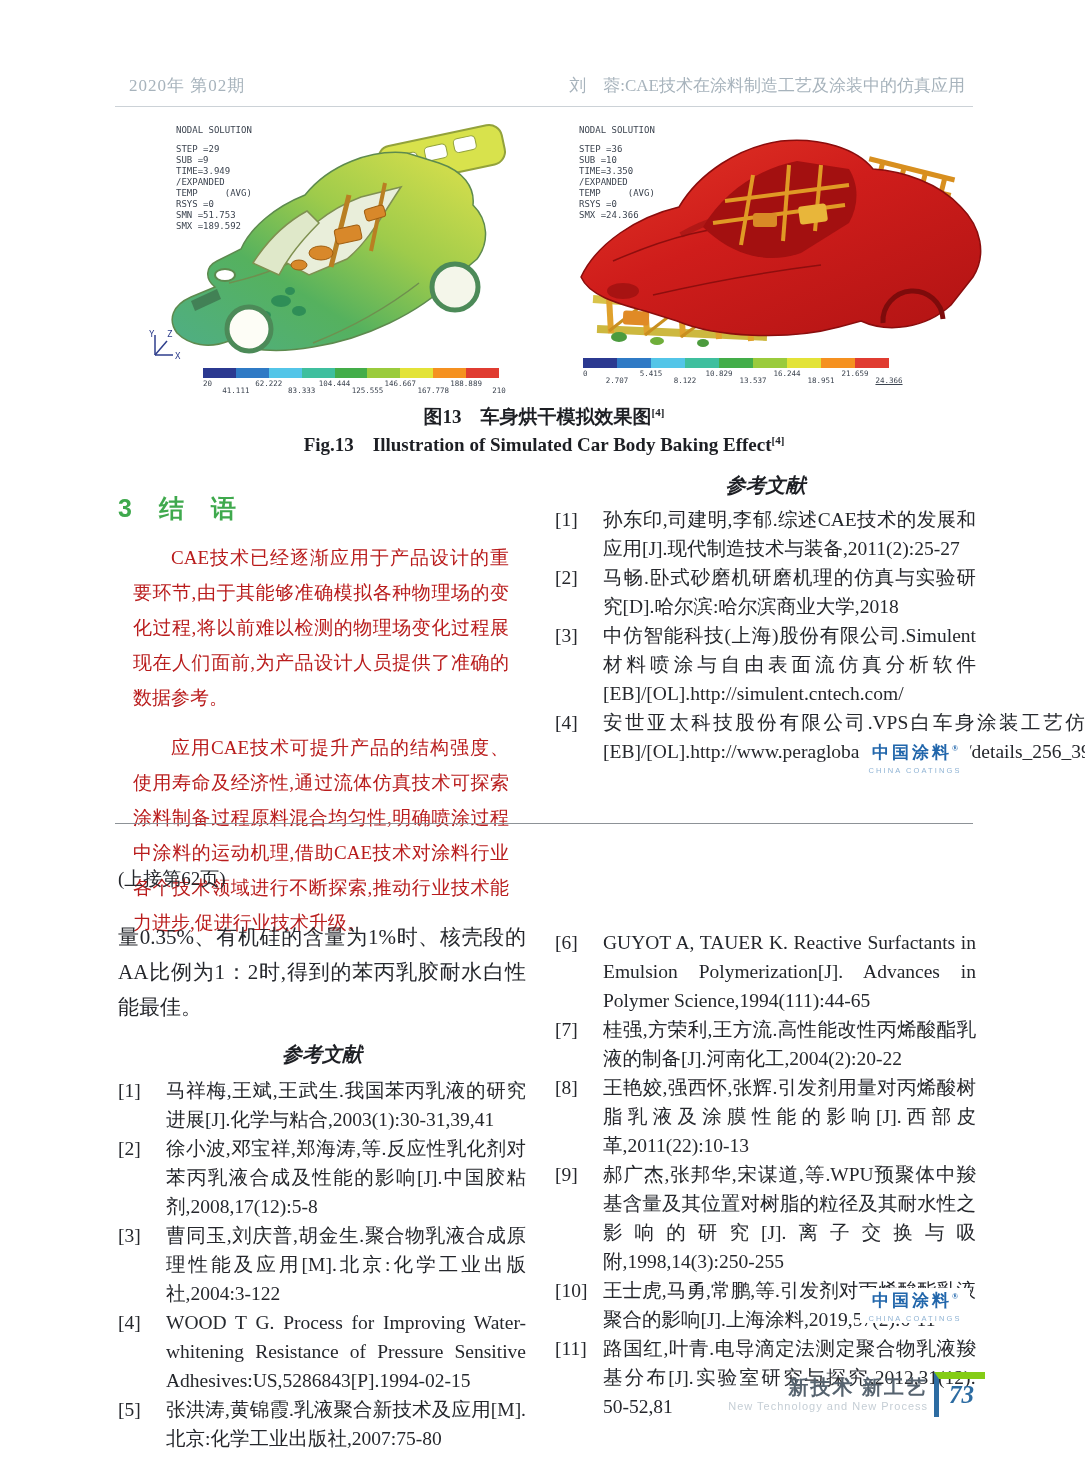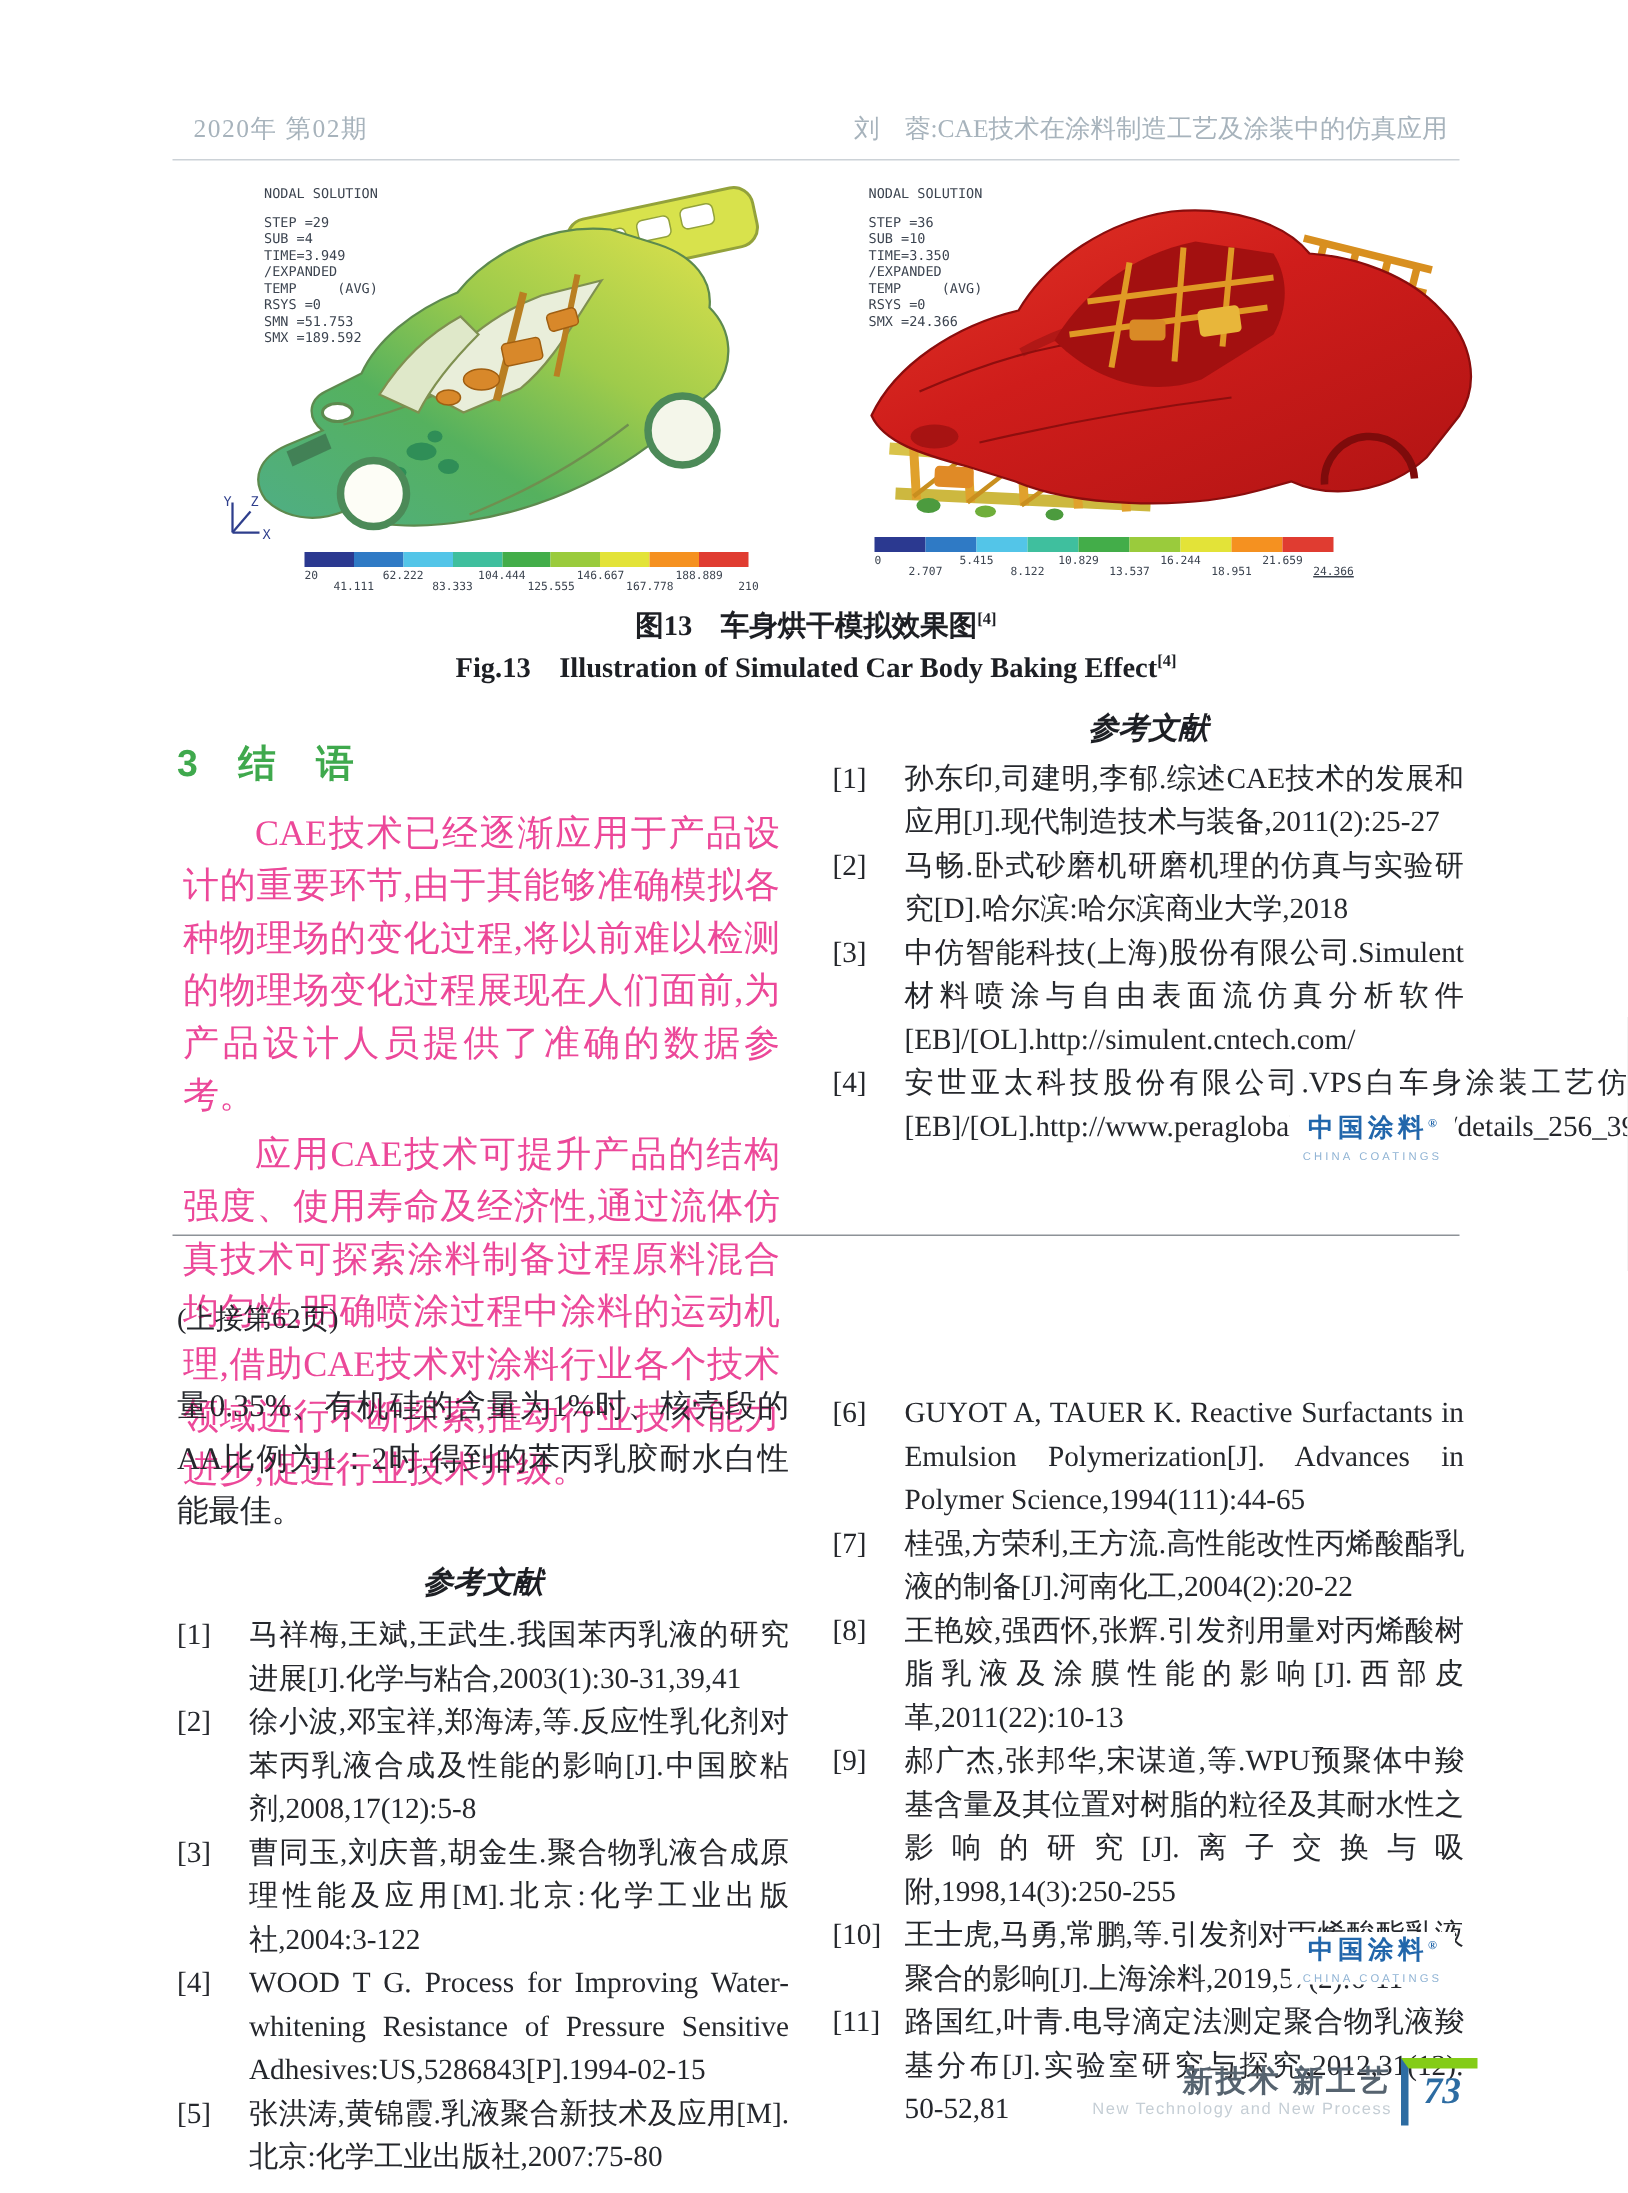--- a/index.html
+++ b/index.html
@@ -44,21 +44,21 @@
 
   
   .col{position:absolute;}
   .col-tl{left:118px;top:492px;width:406px;}
   .col-tr{left:555px;top:472px;width:421px;}
   .col-bl{left:118px;top:920px;width:408px;}
   .col-br{left:555px;top:928px;width:421px;}
 
   .sec-heading{font-size:25px;font-weight:700;color:#3fa94d;margin:0 0 14px 0;letter-spacing:1px;
                font-family:"Liberation Sans","DejaVu Sans",sans-serif;}
-  .para{margin:4px;font-size:24px;line-height:35px;text-align:justify;text-indent:2em;color:#ec4899;}
+  .para{margin:15px;font-size:19px;line-height:35px;text-align:justify;text-indent:2em;color:#b91c1c;}
   .para-noindent{margin:0;font-size:21px;line-height:35px;text-align:justify;color:#25272c;}
 
   .refs-title{text-align:center;font-size:20px;font-weight:700;color:#1d1f24;margin:0 0 6px 0;font-style:italic;}
   .col-bl .refs-title{margin:16px 0 8px 0;}
   .ref-item{display:flex;font-size:19.5px;line-height:29px;color:#25272c;}
   .ref-num{width:48px;flex:0 0 48px;}
   .ref-text{flex:1;text-align:justify;}
 
   .continued{position:absolute;left:118px;top:866px;font-size:19px;color:#25272c;}
 
@@ -82,21 +82,21 @@
 
 <div class="page">
 
   <div class="hdr-left">2020年 第02期</div>
   <div class="hdr-right">刘　蓉:CAE技术在涂料制造工艺及涂装中的仿真应用</div>
   <div class="rule-top"></div>
 
   <div class="panel panel-left">
     <div class="plot-no">PLOT NO.   1</div>
     <div class="panel-header">NODAL SOLUTION</div>
-    <div class="panel-info"><div>STEP =29</div><div>SUB =4</div><div>TIME=3.949</div><div>/EXPANDED</div><div>TEMP     (AVG)</div><div>RSYS =0</div><div>SMN =51.753</div><div>SMX =189.592</div></div>
+    <div class="panel-info"><div>STEP =29</div><div>SUB =9</div><div>TIME=3.949</div><div>/EXPANDED</div><div>TEMP     (AVG)</div><div>RSYS =0</div><div>SMN =51.753</div><div>SMX =189.592</div></div>
 
     <svg class="car-svg" width="407" height="250" viewBox="0 0 407 250">
       <defs>
         <linearGradient id="lgA" x1="0" y1="1" x2="1" y2="0">
           <stop offset="0" stop-color="#4fae86"></stop>
             <stop offset="0.35" stop-color="#55b15e"></stop>
           <stop offset="0.62" stop-color="#9ecb4b"></stop>
             <stop offset="1" stop-color="#e0e24c"></stop>
         </linearGradient>
       </defs>

